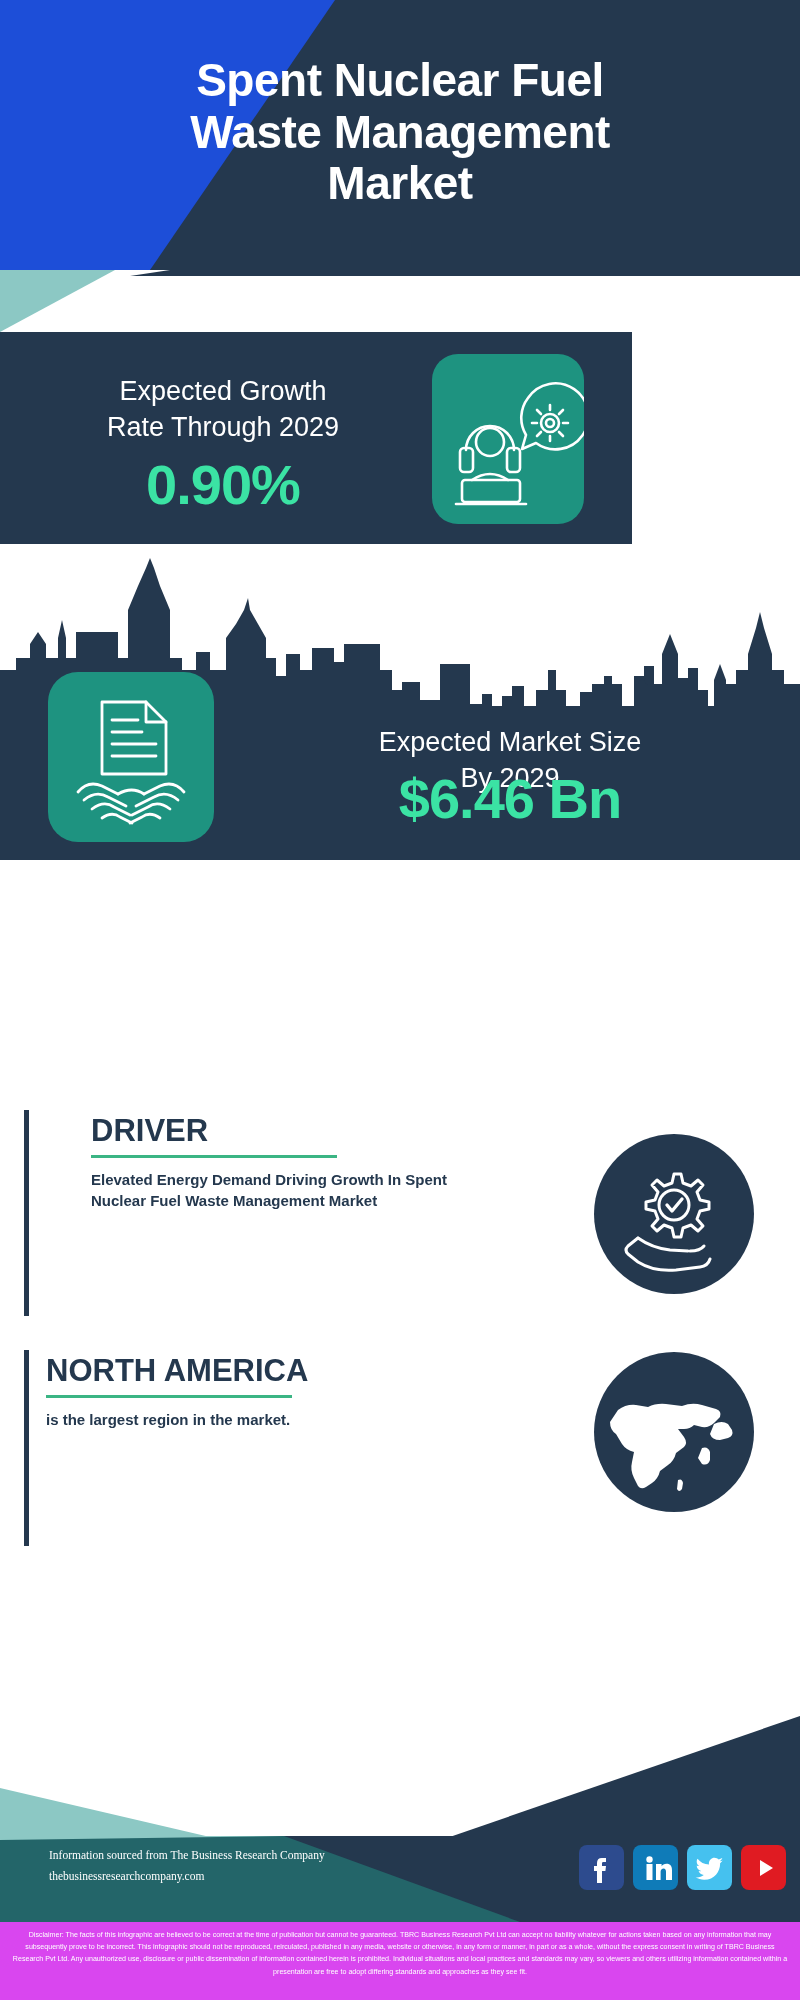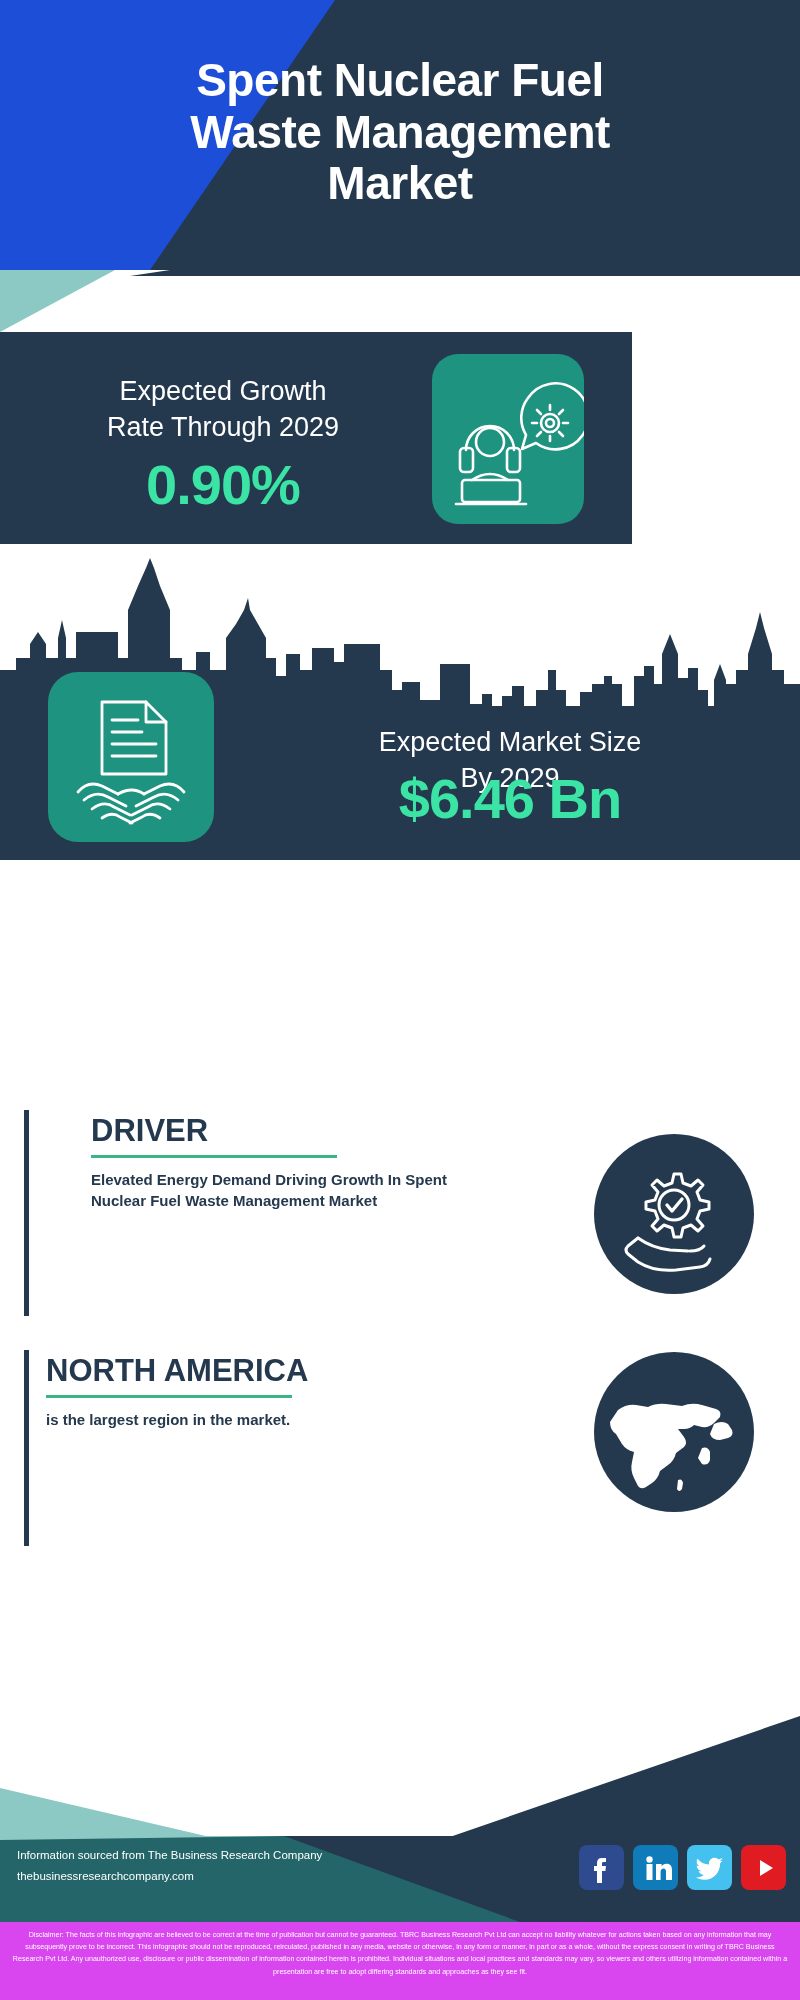--- a/index.html
+++ b/index.html
@@ -116,23 +116,24 @@
   
   .footer-shape {
     position:absolute; left:0; top:1630px; width:800px; height:240px;
     overflow:hidden; background:#ffffff;
   }
   .footer-bar {
     position:absolute; left:0; top:1836px; width:800px; height:86px;
     overflow:hidden;
   }
   .footer-credit {
-    position:absolute; left:17px; top:1845px; width:400px;
+    position:absolute; left:49px; top:1845px; width:400px;
     color:#ffffff; font-size:11.5px; line-height:1.85;
     z-index:6;
+    font-family:Liberation Serif, serif;
   }
   .social-row {
     position:absolute; right:14px; top:1845px;
     display:flex; gap:9px; z-index:6;
   }
   .social {
     width:45px; height:45px; border-radius:8px;
     display:flex; align-items:center; justify-content:center;
   }
   .s-fb { background:#2D4B8E; }

